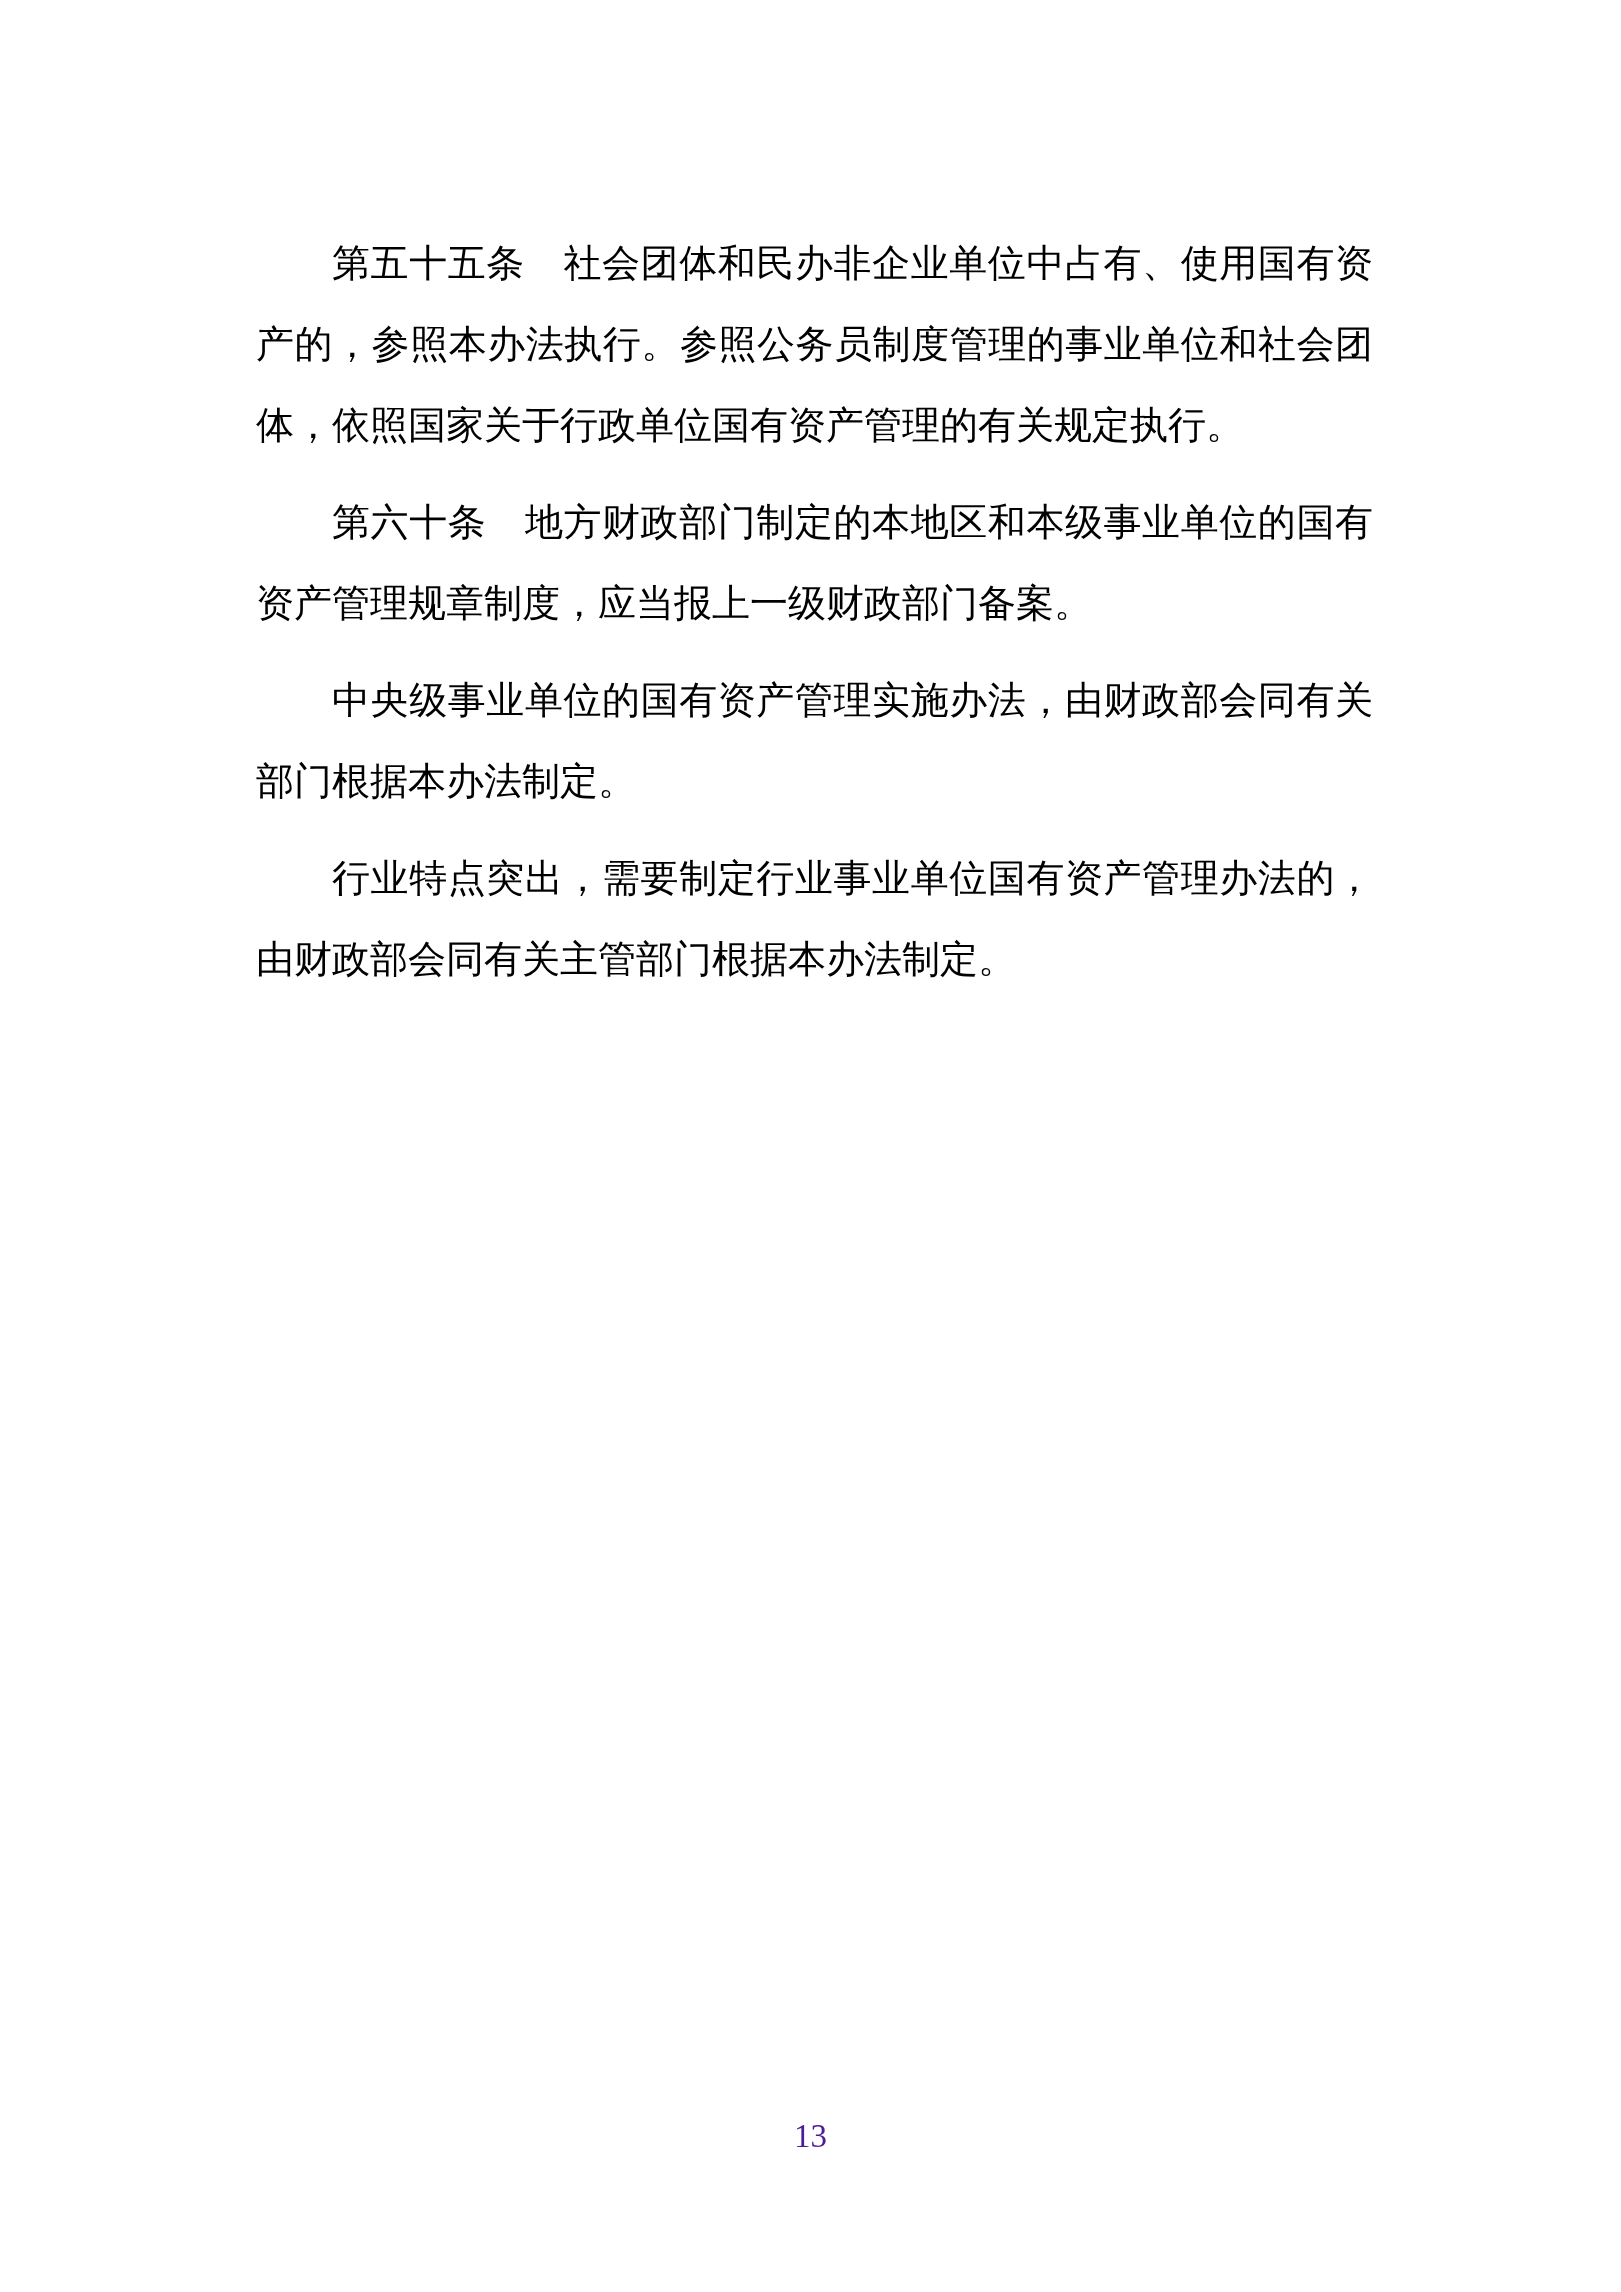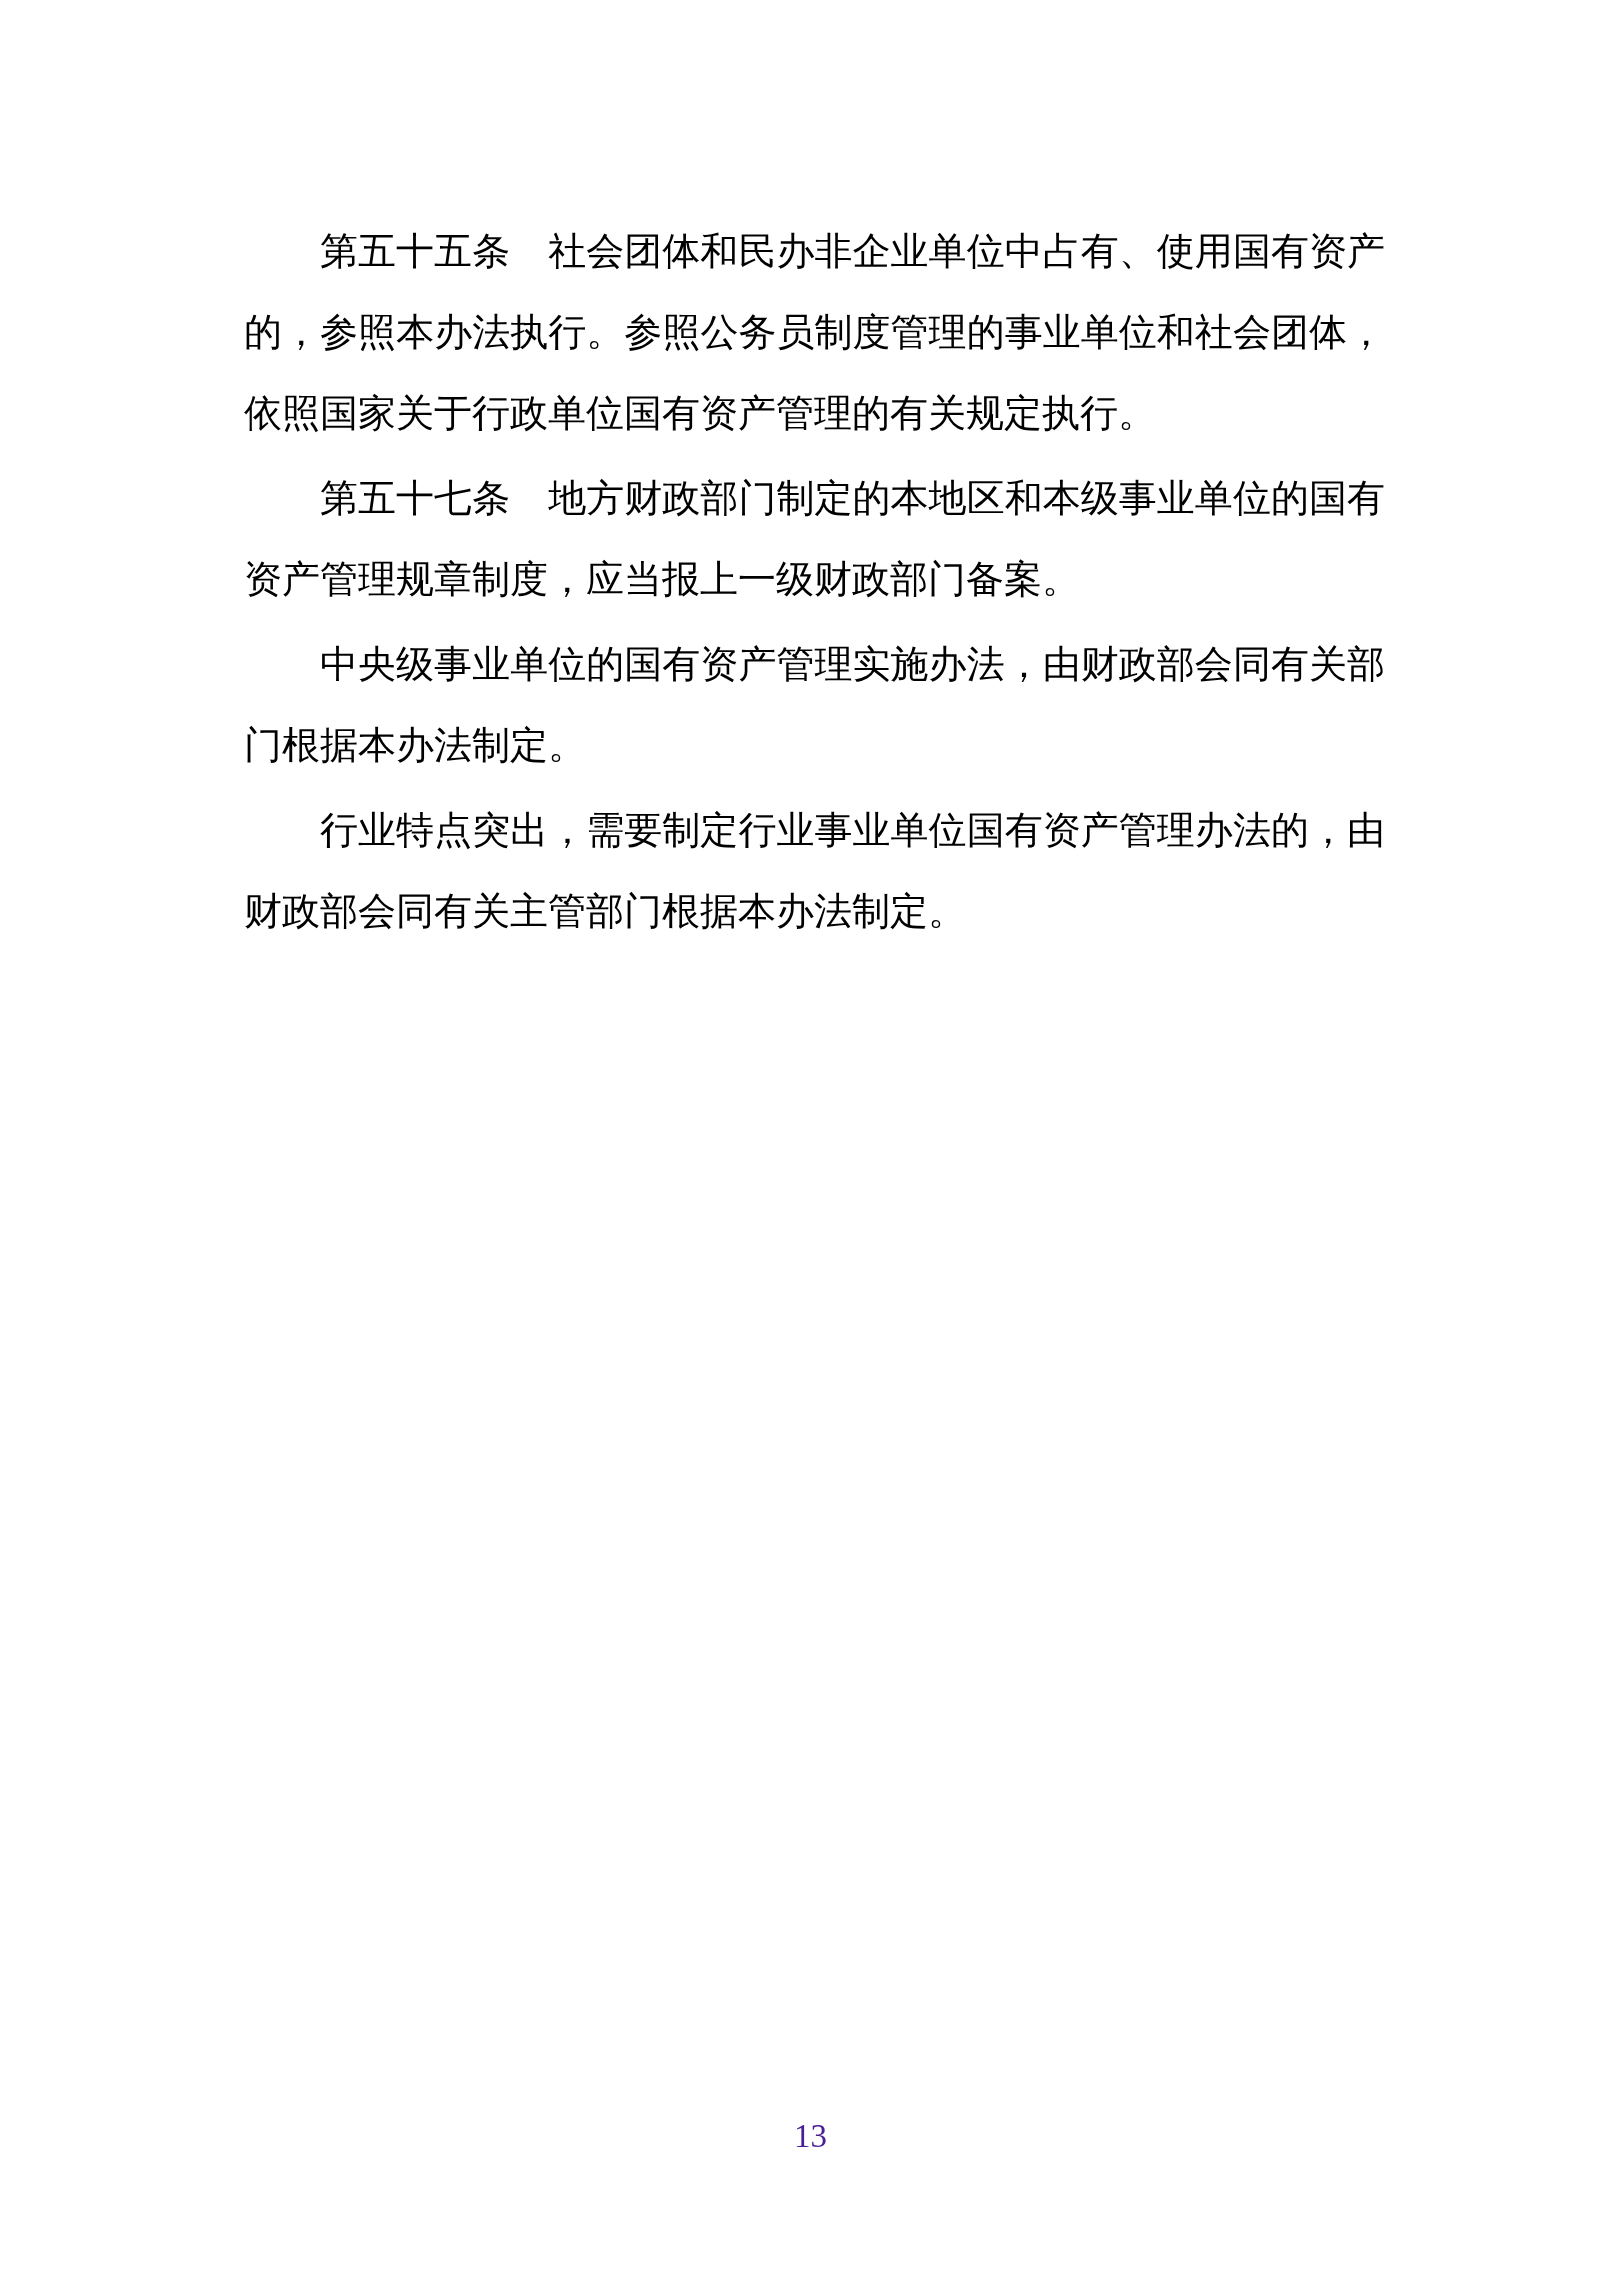--- a/index.html
+++ b/index.html
@@ -21,21 +21,21 @@
     top: 207px;
     left: 240px;
     width: 1149px;
     font-size: 38px;
     line-height: 81px;
     text-align: justify;
     text-justify: inter-ideograph;
     letter-spacing: 0;
   }
   .content p {
-    margin: 4px;
+    margin: 16px;
     padding: 0;
     text-indent: 2em;
     word-break: normal;
   }
   .page-number {
     position: absolute;
     top: 2117px;
     left: 0;
     width: 100%;
     text-align: center;
@@ -43,19 +43,19 @@
     line-height: 39px;
     color: #4c1d95;
   }
 </style>
 </head>
 <body>
 
 <div class="page">
   <div class="content">
     <p>第五十五条　社会团体和民办非企业单位中占有、使用国有资产的，参照本办法执行。参照公务员制度管理的事业单位和社会团体，依照国家关于行政单位国有资产管理的有关规定执行。</p>
-    <p>第五十七条　地方财政部门制定的本地区和本级事业单位的国有资产管理规章制度，应当报上一级财政部门备案。</p>
+    <p>第六十条　地方财政部门制定的本地区和本级事业单位的国有资产管理规章制度，应当报上一级财政部门备案。</p>
     <p>中央级事业单位的国有资产管理实施办法，由财政部会同有关部门根据本办法制定。</p>
     <p>行业特点突出，需要制定行业事业单位国有资产管理办法的，由财政部会同有关主管部门根据本办法制定。</p>
   </div>
   <div class="page-number">13</div>
 </div>
 
 
 </body></html>

